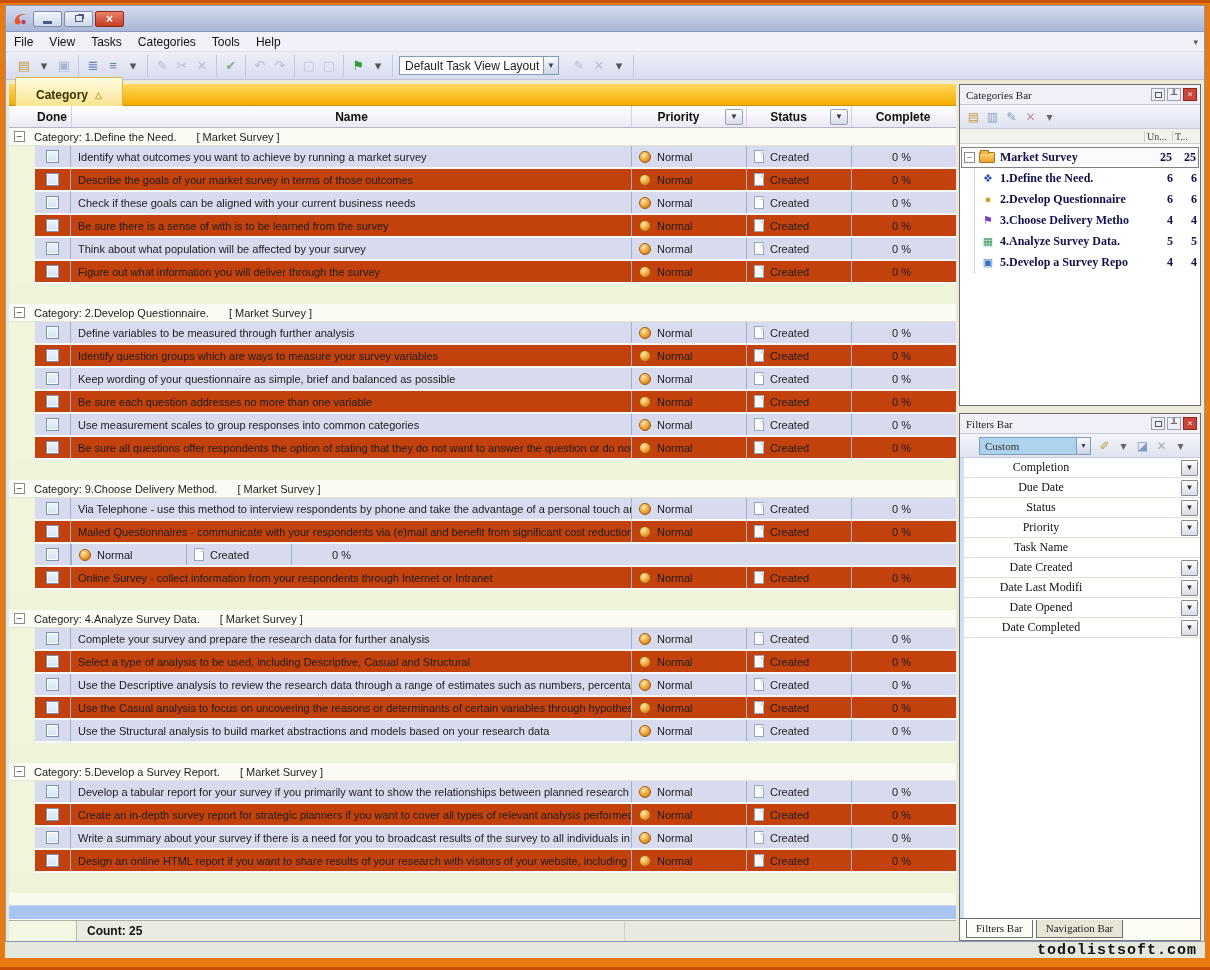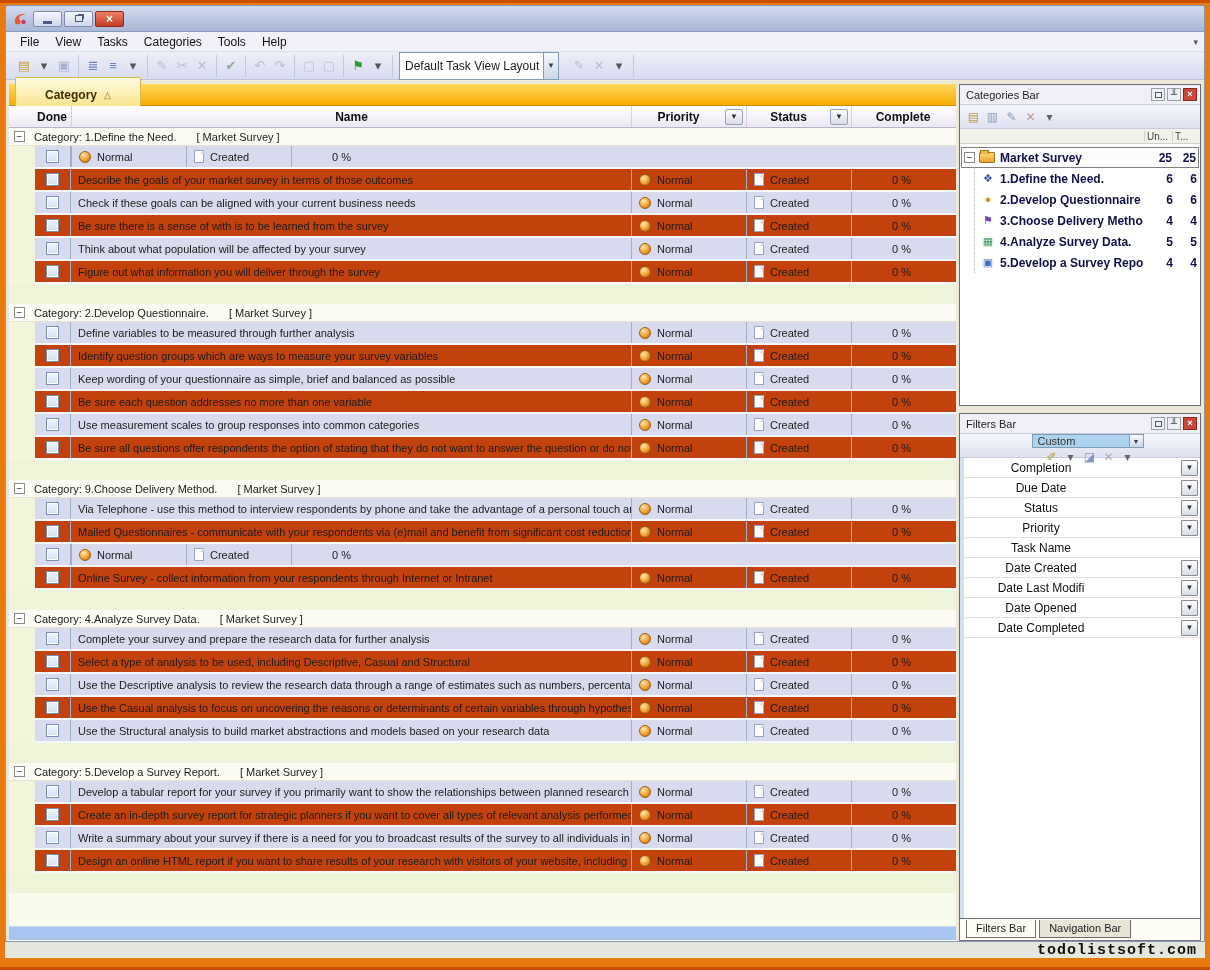--- a/index.html
+++ b/index.html
@@ -16,48 +16,48 @@
   .title-text { flex:1; font-size:12px; font-weight:bold; color:#1c2238; white-space:nowrap; overflow:hidden; }
   .win-btns { display:flex; gap:2px; }
   .wbtn { width:29px; height:16px; border:1px solid #7e8cb0; border-radius:2px;
           background:linear-gradient(#f4f6fc,#cfd7e8); display:flex; align-items:center; justify-content:center;
           font-size:11px; line-height:1; color:#33406a; }
   .wbtn .minbar { width:9px; height:3px; background:#4a5a86; margin-top:7px; }
   .wbtn .restbox { width:8px; height:7px; border:1px solid #4a5a86; box-shadow:2px -2px 0 -1px #4a5a86; }
   .wbtn.close { background:linear-gradient(#e98268,#c33c22); border-color:#8f2a16; color:#fff; font-weight:bold; font-size:12px; }
 
   
-  .menubar { height:20px; background:#f0f1f9; display:flex; align-items:center; padding-left:6px;
+  .menubar { height:20px; background:#f0f1f9; display:flex; align-items:center; 
              border-bottom:1px solid #dcdeea; position:relative; }
   .menubar [data-repeat] { display:flex; }
   .menu-item { font-size:12px; color:#111; padding:2px 8px; }
   .menu-chevron { position:absolute; right:6px; font-size:9px; color:#555; }
 
   
   .toolbar { height:28px; background:linear-gradient(#edeff8,#d8dcee); display:flex; align-items:center;
              padding-left:4px; border-bottom:1px solid #c0c4da; }
   .tb-groups { display:flex; align-items:center; height:100%; }
   .tb-group { display:flex; align-items:center; padding:0 4px; border-right:1px solid #c4c8dc; height:22px; }
   .tb-group [data-repeat] { display:flex; align-items:center; }
   .tb-icon { width:18px; height:18px; display:flex; align-items:center; justify-content:center;
              font-size:13px; line-height:1; margin:0 1px; }
   .tb-icon.small { width:17px; height:17px; font-size:12px; }
-  .combo { width:160px; height:28px; background:#fff; border:1px solid #7f9db9; display:flex; align-items:center;
+  .combo { width:160px; height:19px; background:#fff; border:1px solid #7f9db9; display:flex; align-items:center;
            margin:0 6px; font-size:12px; color:#222; }
   .combo > span:first-child { flex:1; padding-left:5px; white-space:nowrap; overflow:hidden; }
   .combo-btn { width:15px; height:100%; background:linear-gradient(#f8f9fd,#cdd5e6); border-left:1px solid #7f9db9;
                font-size:8px; display:flex; align-items:center; justify-content:center; color:#35405e; }
 
   
   .main { flex:1; min-height:0; display:flex; padding:4px 0 0 3px; background:#ece9d8; }
   .grid { width:947px; display:flex; flex-direction:column; min-height:0; background:#f2f6e0; }
 
   .group-band { height:22px; background:linear-gradient(#ffd95e,#f6ac00); border-bottom:1px solid #cf8f00;
                 display:flex; align-items:center; padding-left:6px; }
-  .group-chip { height:36px; display:flex; align-items:center; padding:0 29px; font-size:12px; font-weight:bold;
+  .group-chip { height:36px; display:flex; align-items:center; padding:0 20px; font-size:12px; font-weight:bold;
                 color:#3a3000; background:linear-gradient(#fffbe2,#f8e07e); border:1px solid #d8b84c; border-radius:2px; }
   .sort-tri { font-size:9px; color:#c0a050; margin-left:7px; }
 
   .header-row { height:22px; display:flex; align-items:center; background:linear-gradient(#ffffff,#ece8f4);
                 border-bottom:1px solid #b8b4c8; font-size:12px; font-weight:bold; color:#101010; }
   .h-gutter { width:26px; height:100%; }
   .h-done { width:36px; padding-left:2px; }
   .h-name { width:560px; text-align:center; border-left:1px solid #d4d0e0; height:100%; line-height:22px; }
   .h-priority { width:115px; display:flex; align-items:center; border-left:1px solid #d4d0e0; height:100%; }
   .h-priority > .hlabel { flex:1; text-align:center; }
@@ -95,21 +95,21 @@
   .section-spacer { height:20px; background:#eef4d9; }
   .grid-filler { flex:1; background:#f7fbee; }
   .blue-band { height:15px; background:#a9c6f2; border-top:1px solid #c8d8f4; border-bottom:1px solid #ffffff; }
   .count-row { height:21px; display:flex; background:#e9e9e0; border-top:1px solid #b0b0a6; font-size:12px; }
   .count-left { width:68px; background:#f3f6e2; border-right:1px solid #b8b8a8; }
   .count-cell { width:548px; display:flex; align-items:center; padding-left:10px; font-weight:bold; color:#111;
                 border-right:1px solid #cfcfc6; background:#ebebe2; }
   .count-rest { flex:1; }
 
   
-  .right-col { flex:1; display:flex; flex-direction:column; min-height:0; padding:0 3px; }
+  .right-col { flex:1; display:flex; flex-direction:column; min-height:0; padding:0 3px;font-family:Liberation Serif, serif; }
   .panel { border:1px solid #6b6b6b; background:#fff; display:flex; flex-direction:column; min-height:0; }
   .cat-panel { height:322px; }
   .filters-panel { flex:1; margin-top:7px; }
   .panel-header { height:20px; background:#f0f1f8; border-bottom:1px solid #c8cad8; display:flex; align-items:center;
                   padding:0 3px 0 6px; }
   .panel-title { flex:1; font-size:11px; color:#222; }
   .panel-btns { display:flex; gap:2px; }
   .pbtn { width:14px; height:13px; border:1px solid #9aa0b4; background:#eef0f6; display:flex; align-items:center;
           justify-content:center; font-size:9px; color:#444; line-height:1; }
   .pbtn .pbox { width:7px; height:6px; border:1px solid #555; }
@@ -134,21 +134,21 @@
   .tree-item { height:21px; display:flex; align-items:center; padding-left:6px; }
   .titem-icon { width:14px; font-size:11px; line-height:1; flex:0 0 auto; text-align:center; }
   .tree-children .tcount:last-child { margin-right:1px; }
 
   
   .fcombo { width:112px; height:18px; background:#aed3ee; border:1px solid #7f9db9; display:flex; align-items:center;
             font-size:11px; color:#333; margin-right:4px; }
   .fcombo > span:first-child { flex:1; padding-left:5px; }
   .combo-btn2 { width:14px; height:100%; background:linear-gradient(#f8f9fd,#cdd5e6); border-left:1px solid #7f9db9;
                 font-size:7px; display:flex; align-items:center; justify-content:center; color:#35405e; }
-  .filters-tb { padding-left:19px;flex-direction:column; }
+  .filters-tb { padding-left:19px; }
   .filters-tb .tbwrap { display:flex; align-items:center; }
   .filter-rows { flex:1; border-left:4px solid #cfe0f2; overflow:hidden; }
   .filter-row { height:20px; display:flex; align-items:center; border-bottom:1px solid #e0e0d6; }
   .flabel { width:146px; padding-left:8px; font-size:12px; color:#111; white-space:nowrap; overflow:hidden;text-align:center; }
   .fvalue { flex:1; height:100%; border-left:1px solid #ececе4; }
   .fdrop { width:17px; height:16px; margin-right:2px; border:1px solid #8a8a92; border-radius:1px;
            background:linear-gradient(#fefefe,#d8dce8); font-size:8px; color:#333; display:flex;
            align-items:center; justify-content:center; flex:0 0 auto; }
 
   .tabs-strip { height:22px; background:#fdfdf6; border:1px solid #787878; border-top:none; display:flex;
@@ -299,20 +299,21 @@
               <span class="expander">−</span>
               <span class="sec-title">Category: 1.Define the Need.</span>
               <span class="sec-tag">[ Market Survey ]</span>
             </div>
             <div class="tasks" data-repeat="grid.sections.0.tasks">
 
             <div class="task-row">
                 <span class="cell done">
                     <span class="checkbox"></span>
                   </span>
+                <span class="cell name">Identify what outcomes you want to achieve by running a market survey</span>
                 <span class="cell priority">
                   <span class="psphere"></span>
                   <span>Normal</span>
                 </span>
                 <span class="cell status">
                   <span class="page-icon"></span>
                   <span>Created</span>
                 </span>
                 <span class="cell complete">0 %</span>
               </div>
@@ -719,20 +720,25 @@
                 </span>
                 <span class="cell complete">0 %</span>
               </div>
               </div>
             <div class="section-spacer"></div>
           </div>
           </div>
 
         <div class="grid-filler"></div>
         <div class="blue-band"></div>
+        <div class="count-row">
+          <span class="count-left"></span>
+          <span class="count-cell">Count: 25</span>
+          <span class="count-rest"></span>
+        </div>
       </div>
 
       <div class="right-col">
 
         <div class="panel cat-panel">
           <div class="panel-header">
             <span class="panel-title">Categories Bar</span>
             <span class="panel-btns">
               <span class="pbtn">
                   <span class="pbox"></span>

